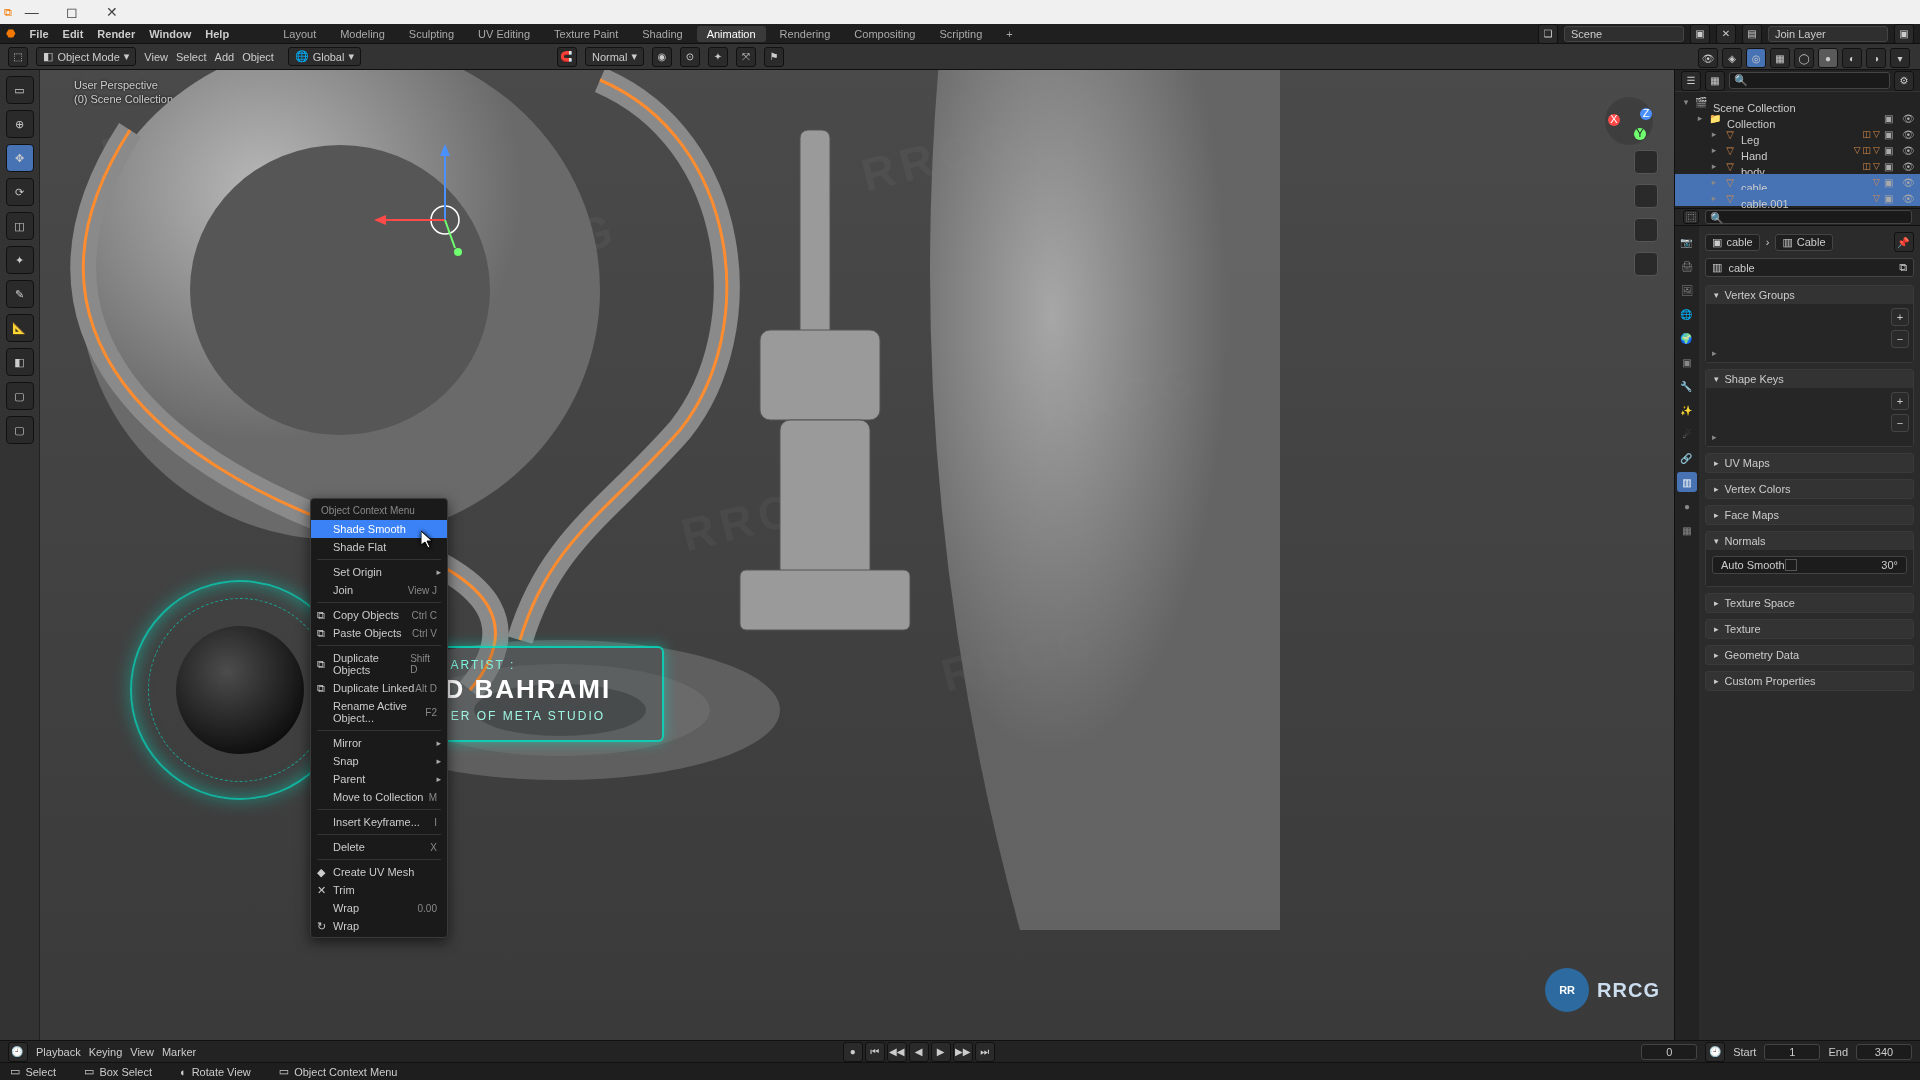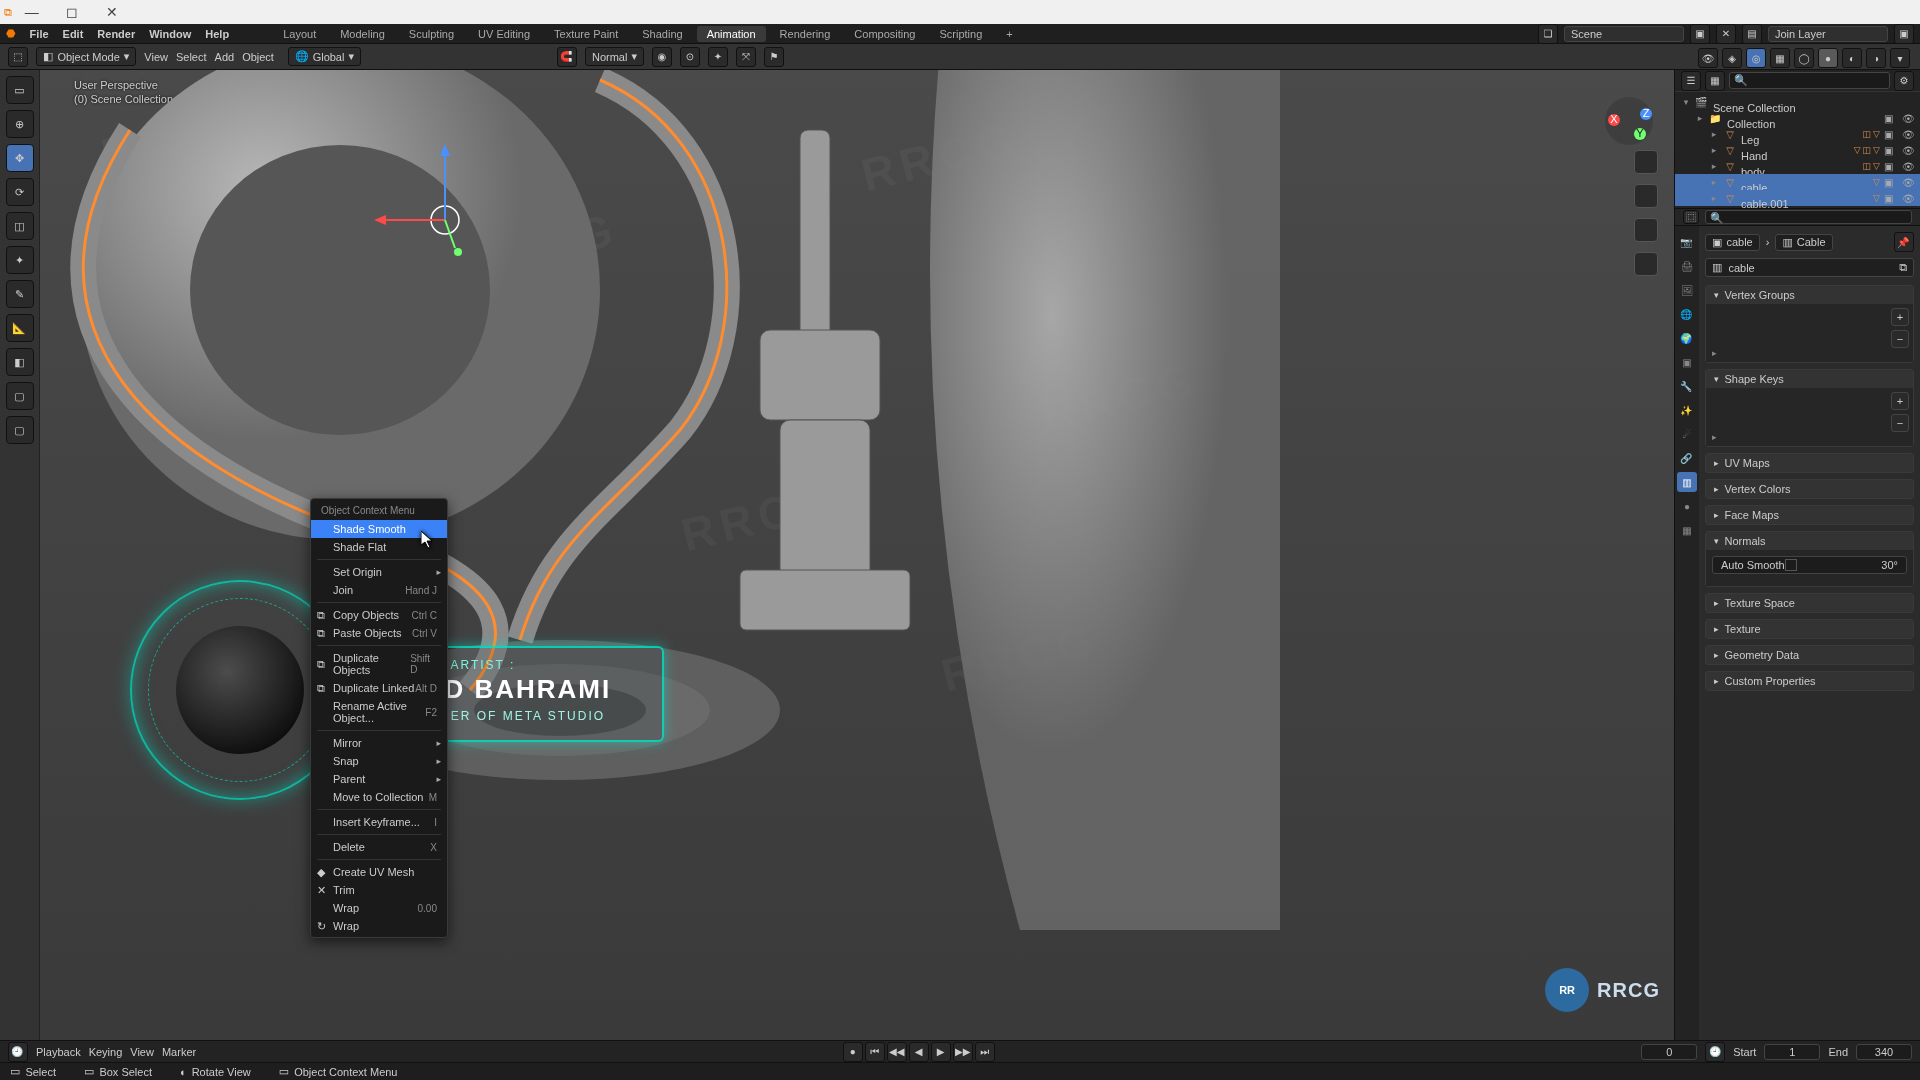--- a/index.html
+++ b/index.html
@@ -286,21 +286,21 @@
           <div class="mi">
             <span>Shade Flat</span>
           </div>
           <div class="sep"></div>
           <div class="mi">
             <span>Set Origin</span>
             <span class="arrow">▸</span>
           </div>
           <div class="mi">
             <span>Join</span>
-            <span class="sc">Hand J</span>
+            <span class="sc">View J</span>
           </div>
           <div class="sep"></div>
           <div class="mi">
             <span>Copy Objects</span>
             <span style="position: absolute; left: 6px;">⧉</span>
             <span class="sc">Ctrl C</span>
           </div>
           <div class="mi">
             <span>Paste Objects</span>
             <span style="position: absolute; left: 6px;">⧉</span>

